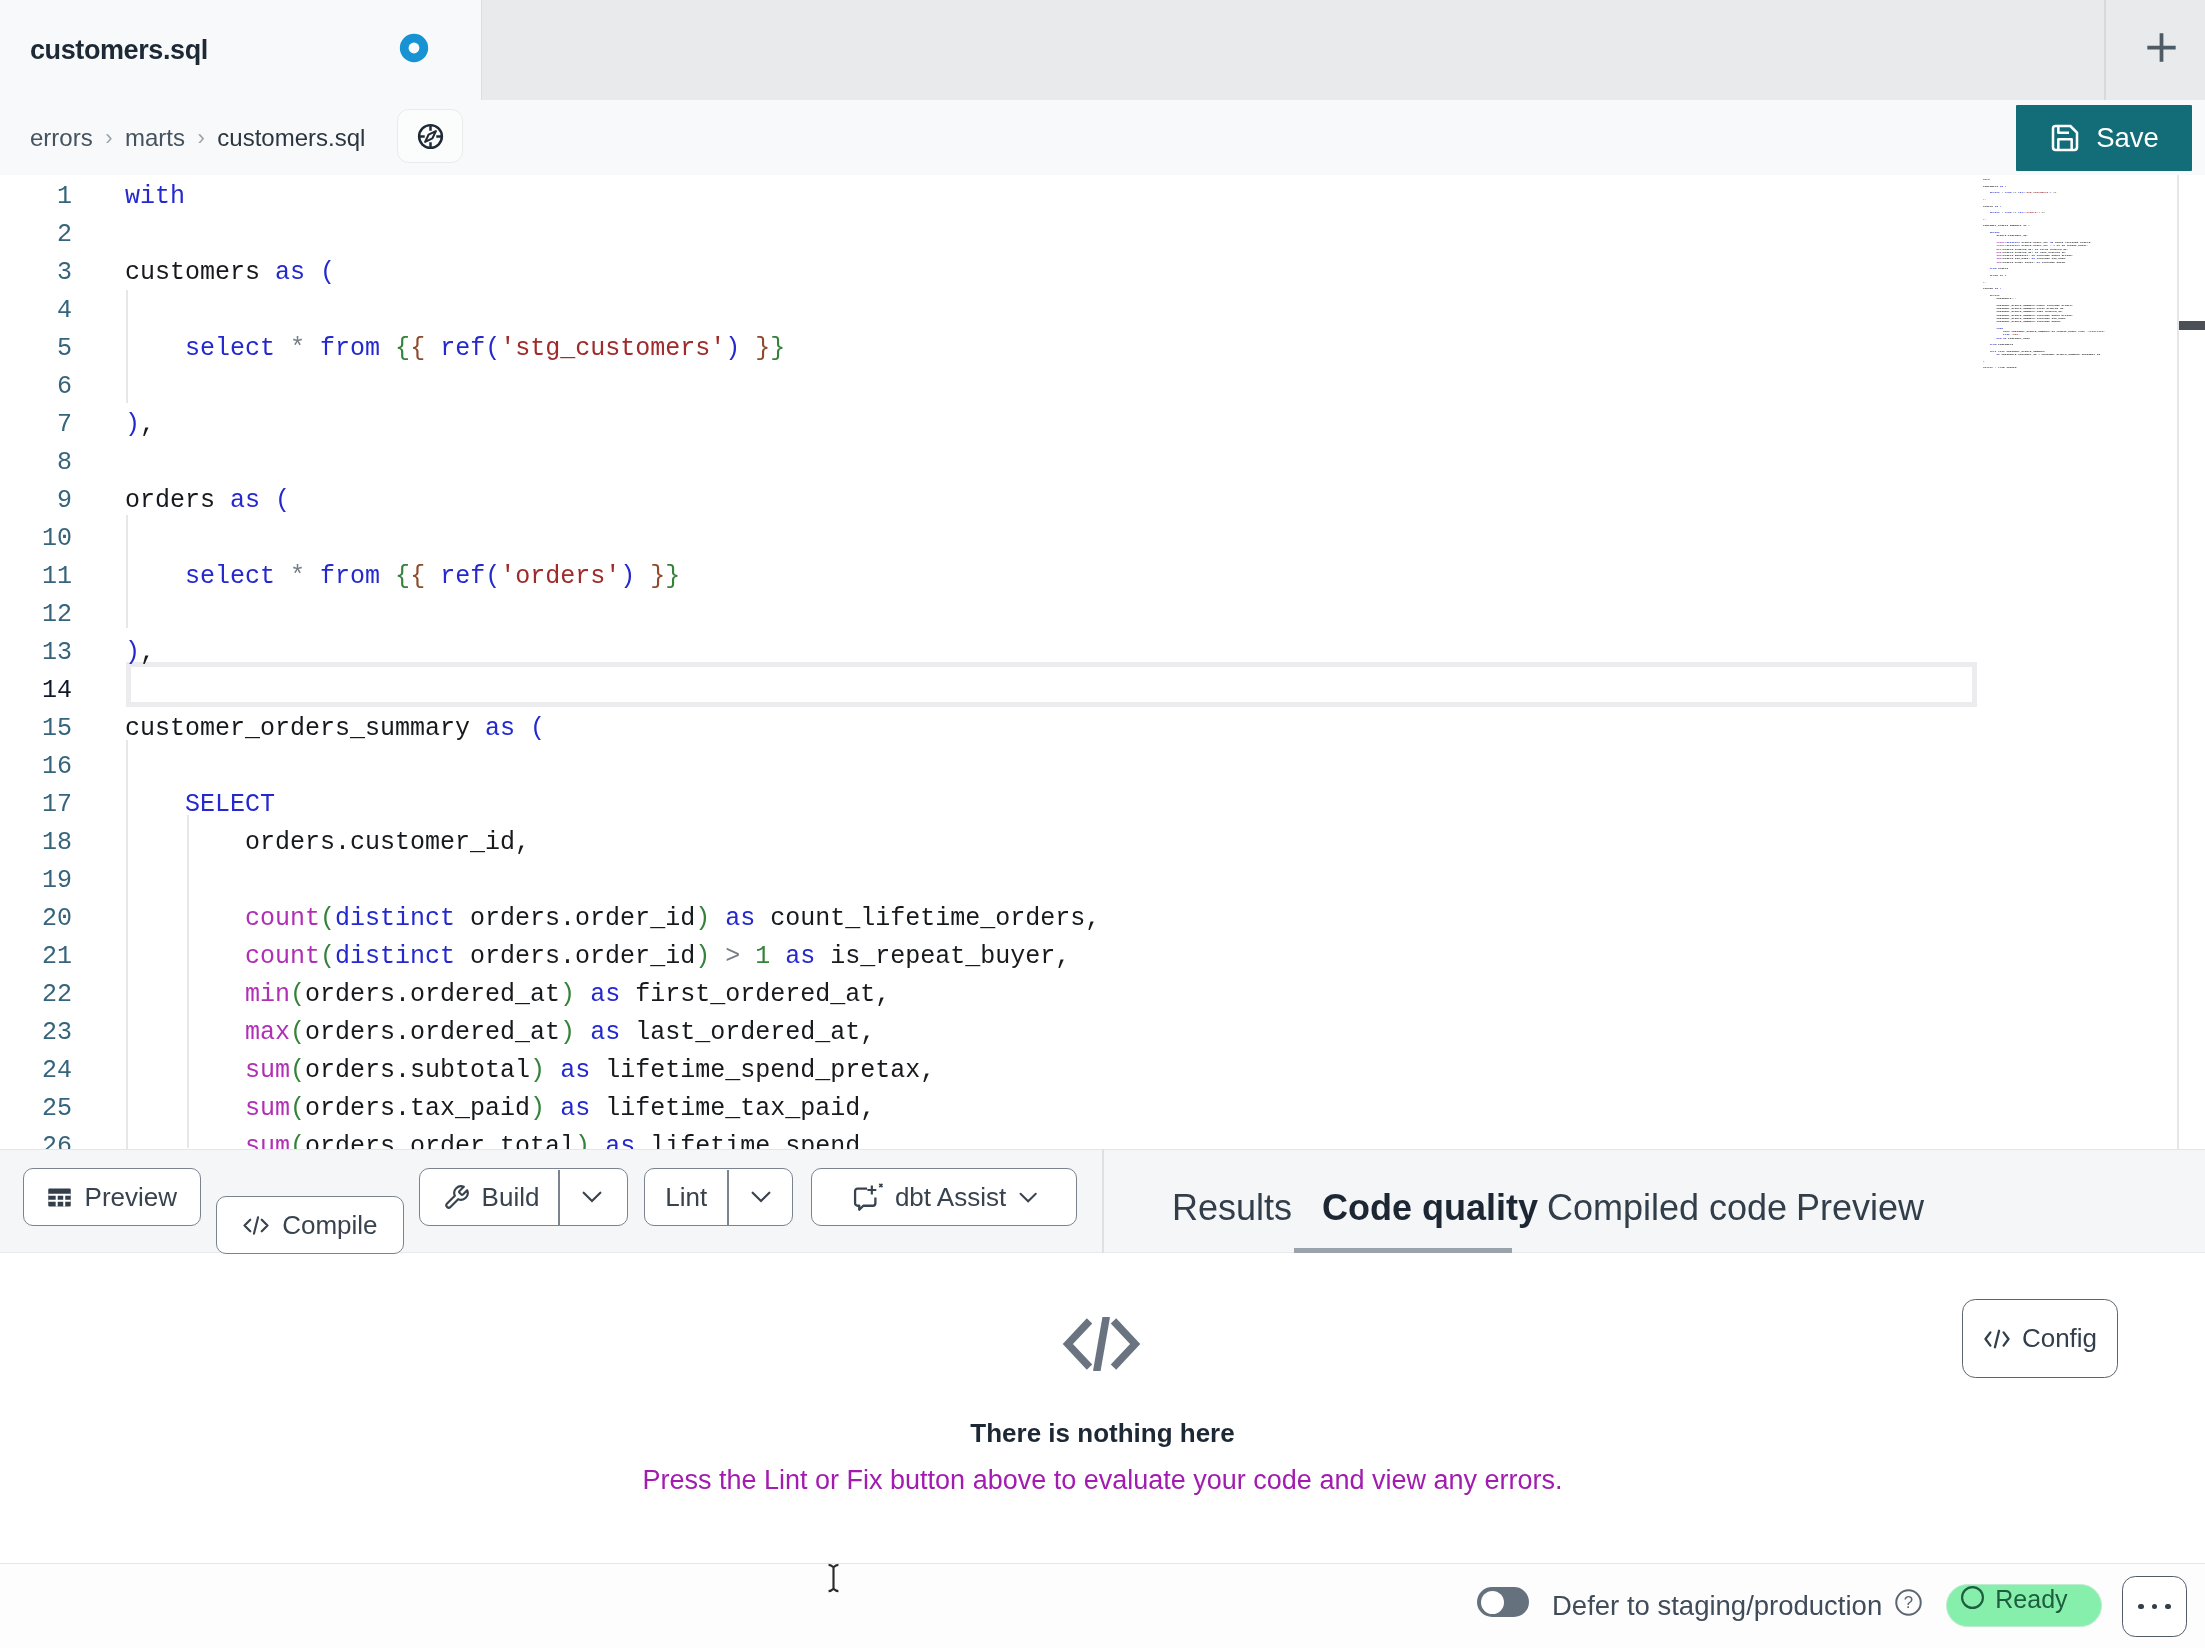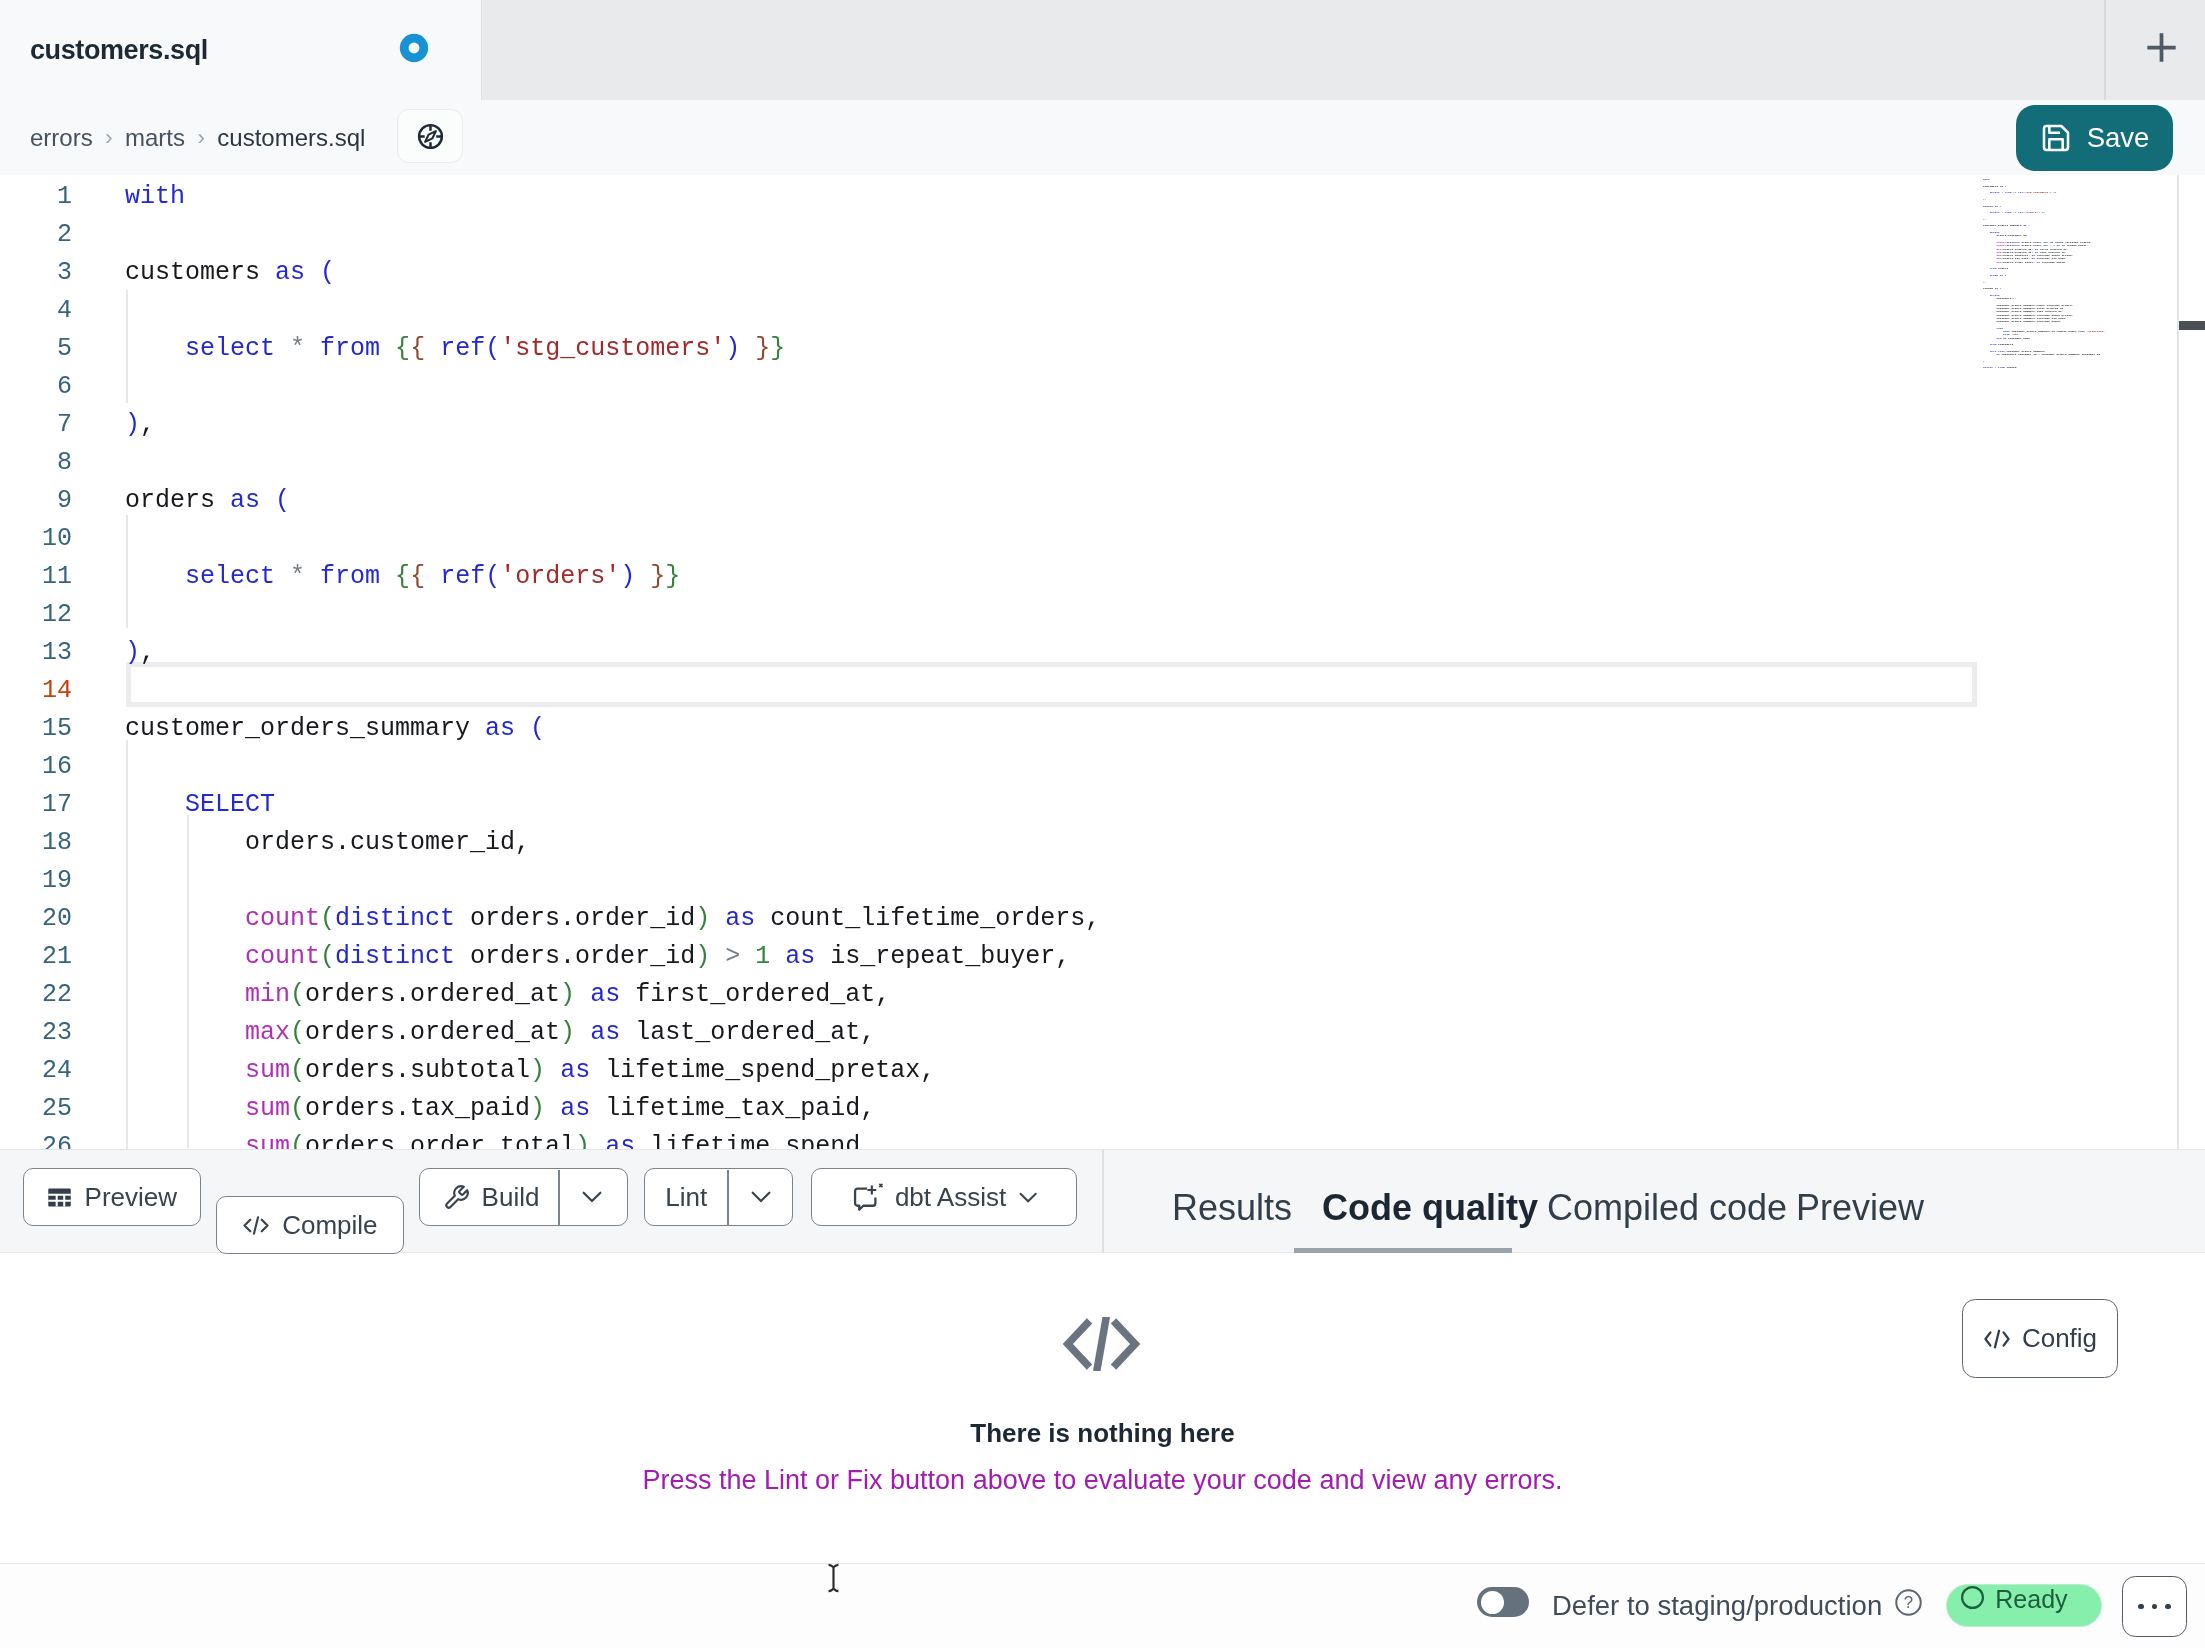--- a/index.html
+++ b/index.html
@@ -30,21 +30,21 @@
     <span>marts</span>
     <span style="color:#9aa4ad;font-size:22px;padding:0 12.5px">›</span>
     <span style="color:#2b3642">customers.sql</span>
 </div>
 <div class="abs" style="left:397px;top:109px;width:66px;height:54px;background:#fbfcfc;border:1.7px solid #e8eaec;border-radius:11.7px"></div>
 <svg class="abs" style="left:414px;top:120px" width="33" height="33" viewBox="0 0 40 40" fill="none" stroke="#1f2a36" stroke-width="3">
 <circle cx="20" cy="20" r="13.8"></circle>
 <path d="M20 6.2 V13 M20 27 V33.8 M6.2 20 H13 M27 20 H33.8"></path>
 <path d="M26.5 13.5 L22.3 22.3 L13.5 26.5 L17.7 17.7 Z" stroke-width="2.6" stroke-linejoin="round"></path>
 </svg>
-<div class="abs" style="left:2016px;top:105px;width:157px;height:66px;background:#136d78;border-radius:19px;display:flex;align-items:center;justify-content:center;color:#fff">
+<div class="abs" style="left:2016px;top:105px;width:176px;height:66px;background:#136d78;border-radius:1px;display:flex;align-items:center;justify-content:center;color:#fff">
 <svg width="32" height="32" viewBox="0 0 24 24" fill="none" stroke="#fff" stroke-width="1.9" stroke-linejoin="round">
       <path d="M19 21H5a2 2 0 0 1-2-2V5a2 2 0 0 1 2-2h11l5 5v11a2 2 0 0 1-2 2z"></path>
       <path d="M17 21v-8H7v8M7 3v5h8"></path>
     </svg>
 <span style="font-size:27.5px;margin-left:15px">Save</span>
 </div>
 
 <div class="abs" style="left:0;top:175px;width:2205px;height:974px;background:#fff;overflow:hidden">
 <div class="abs" style="left:126px;top:487px;width:1851px;height:45px;border:5px solid #ececee;background:#fff"></div>
 <div class="guide" style="left:126px;top:115px;height:113px"></div>
@@ -57,21 +57,21 @@
 4
 5
 6
 7
 8
 9
 10
 11
 12
 13
-<span style="color:#c2410c">14</span>
+<span style="color:#0f172a">14</span>
 15
 16
 17
 18
 19
 20
 21
 22
 23
 24

